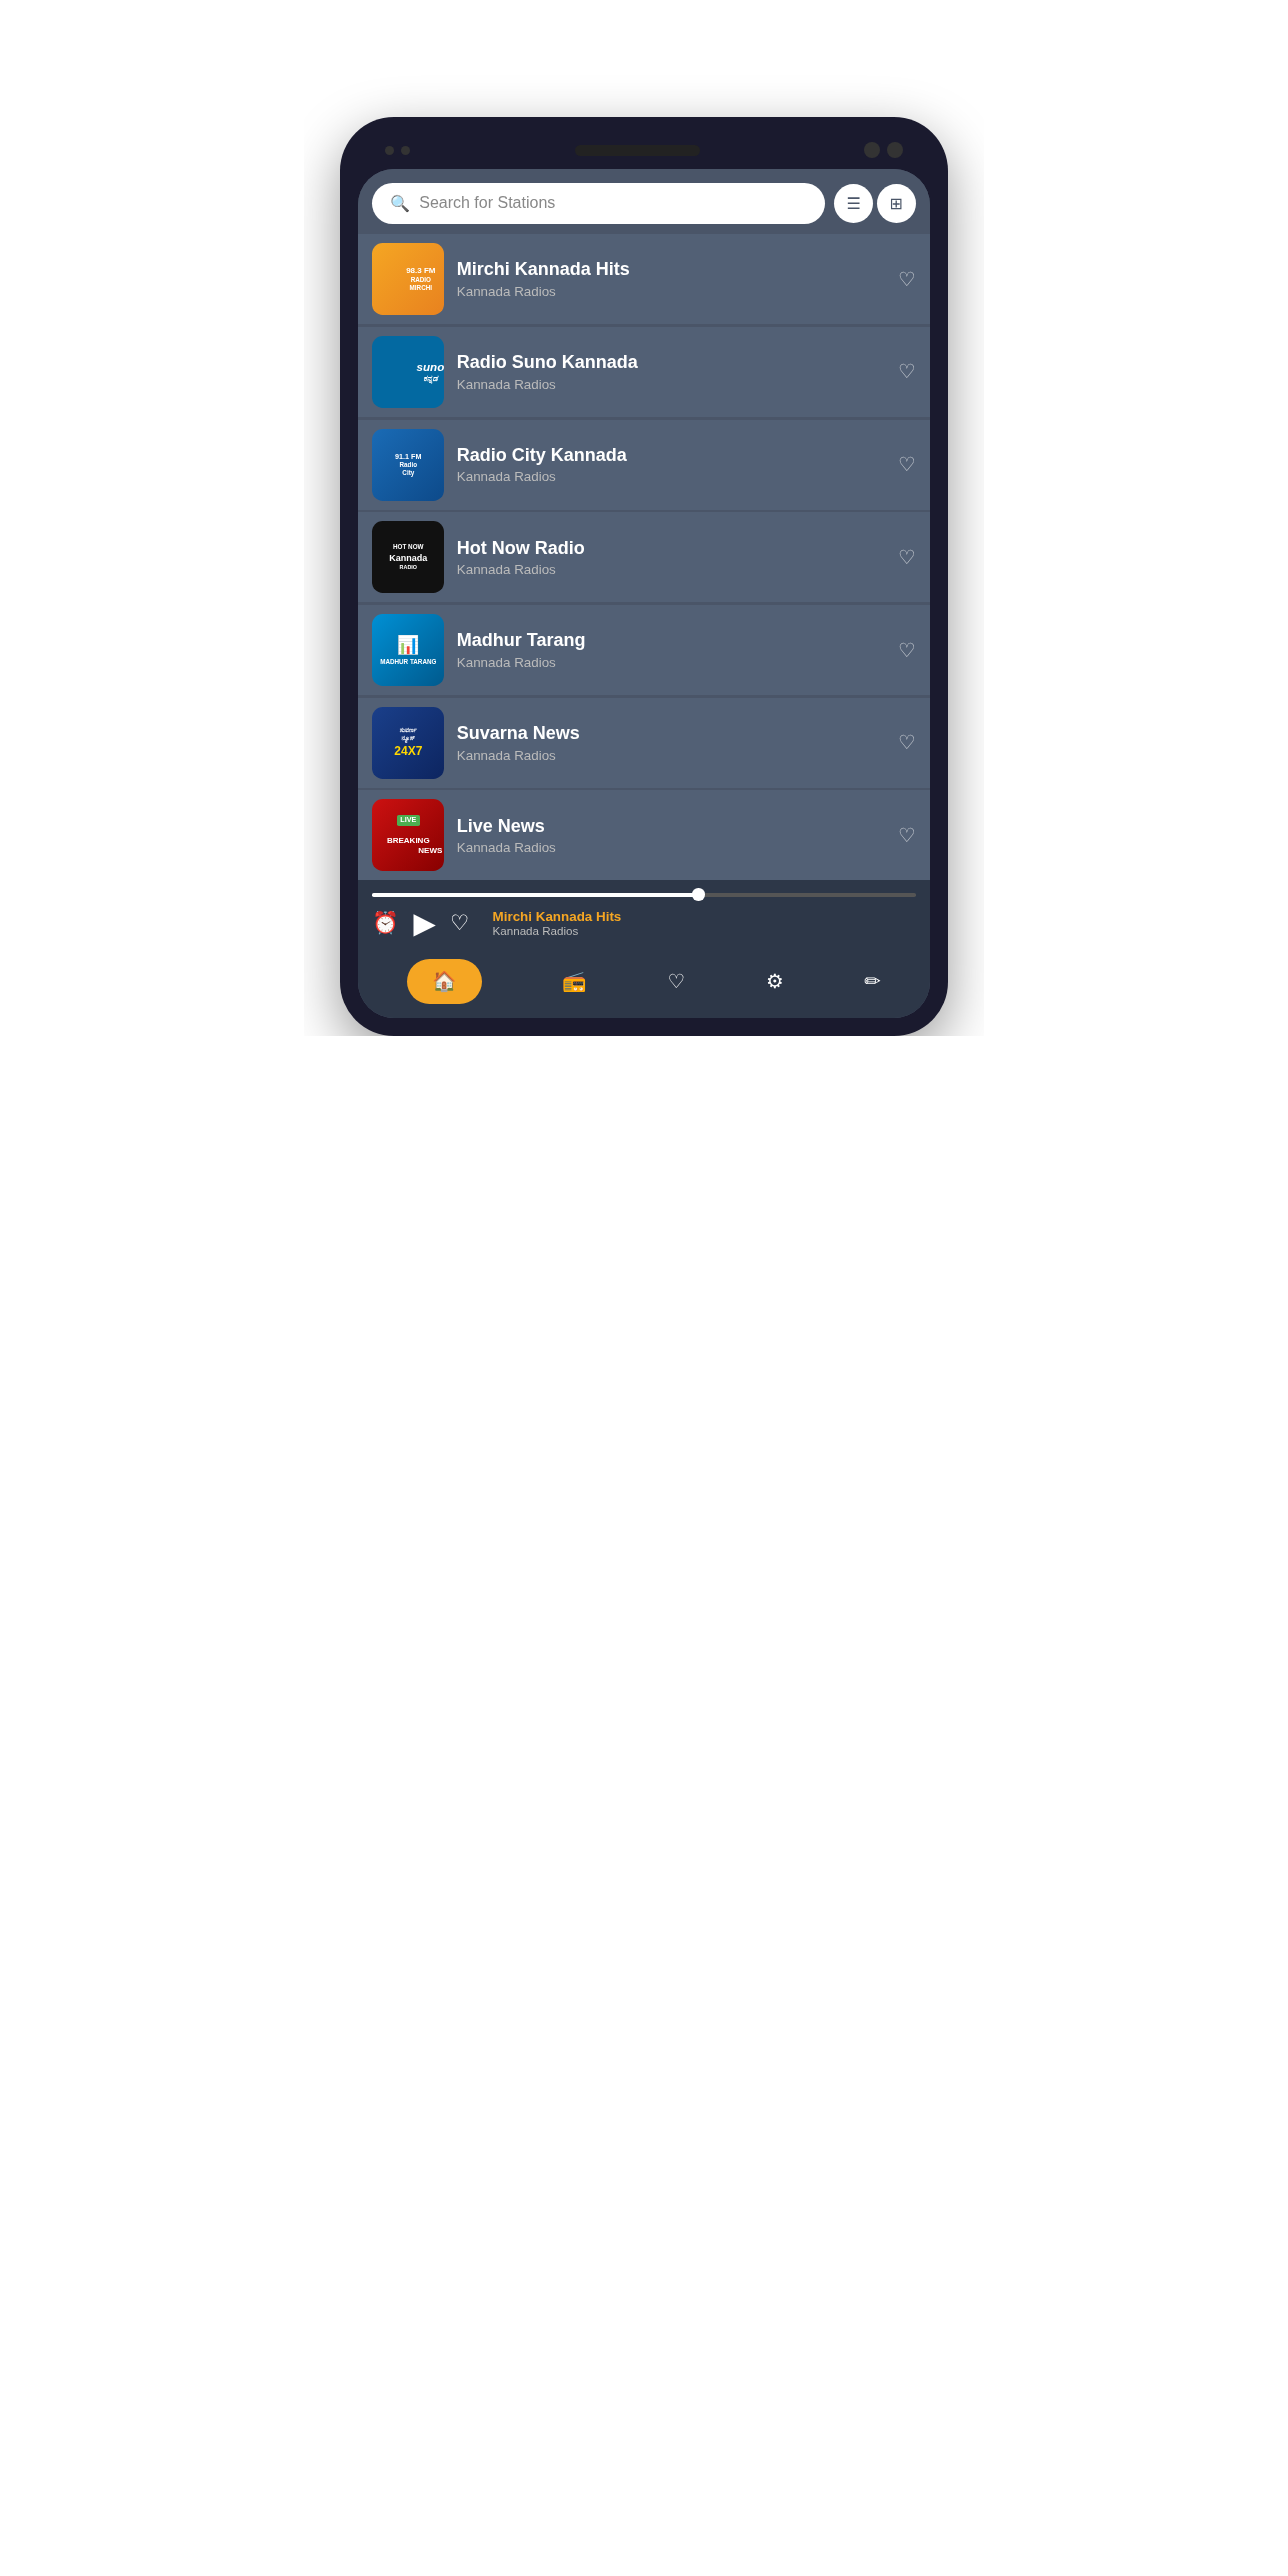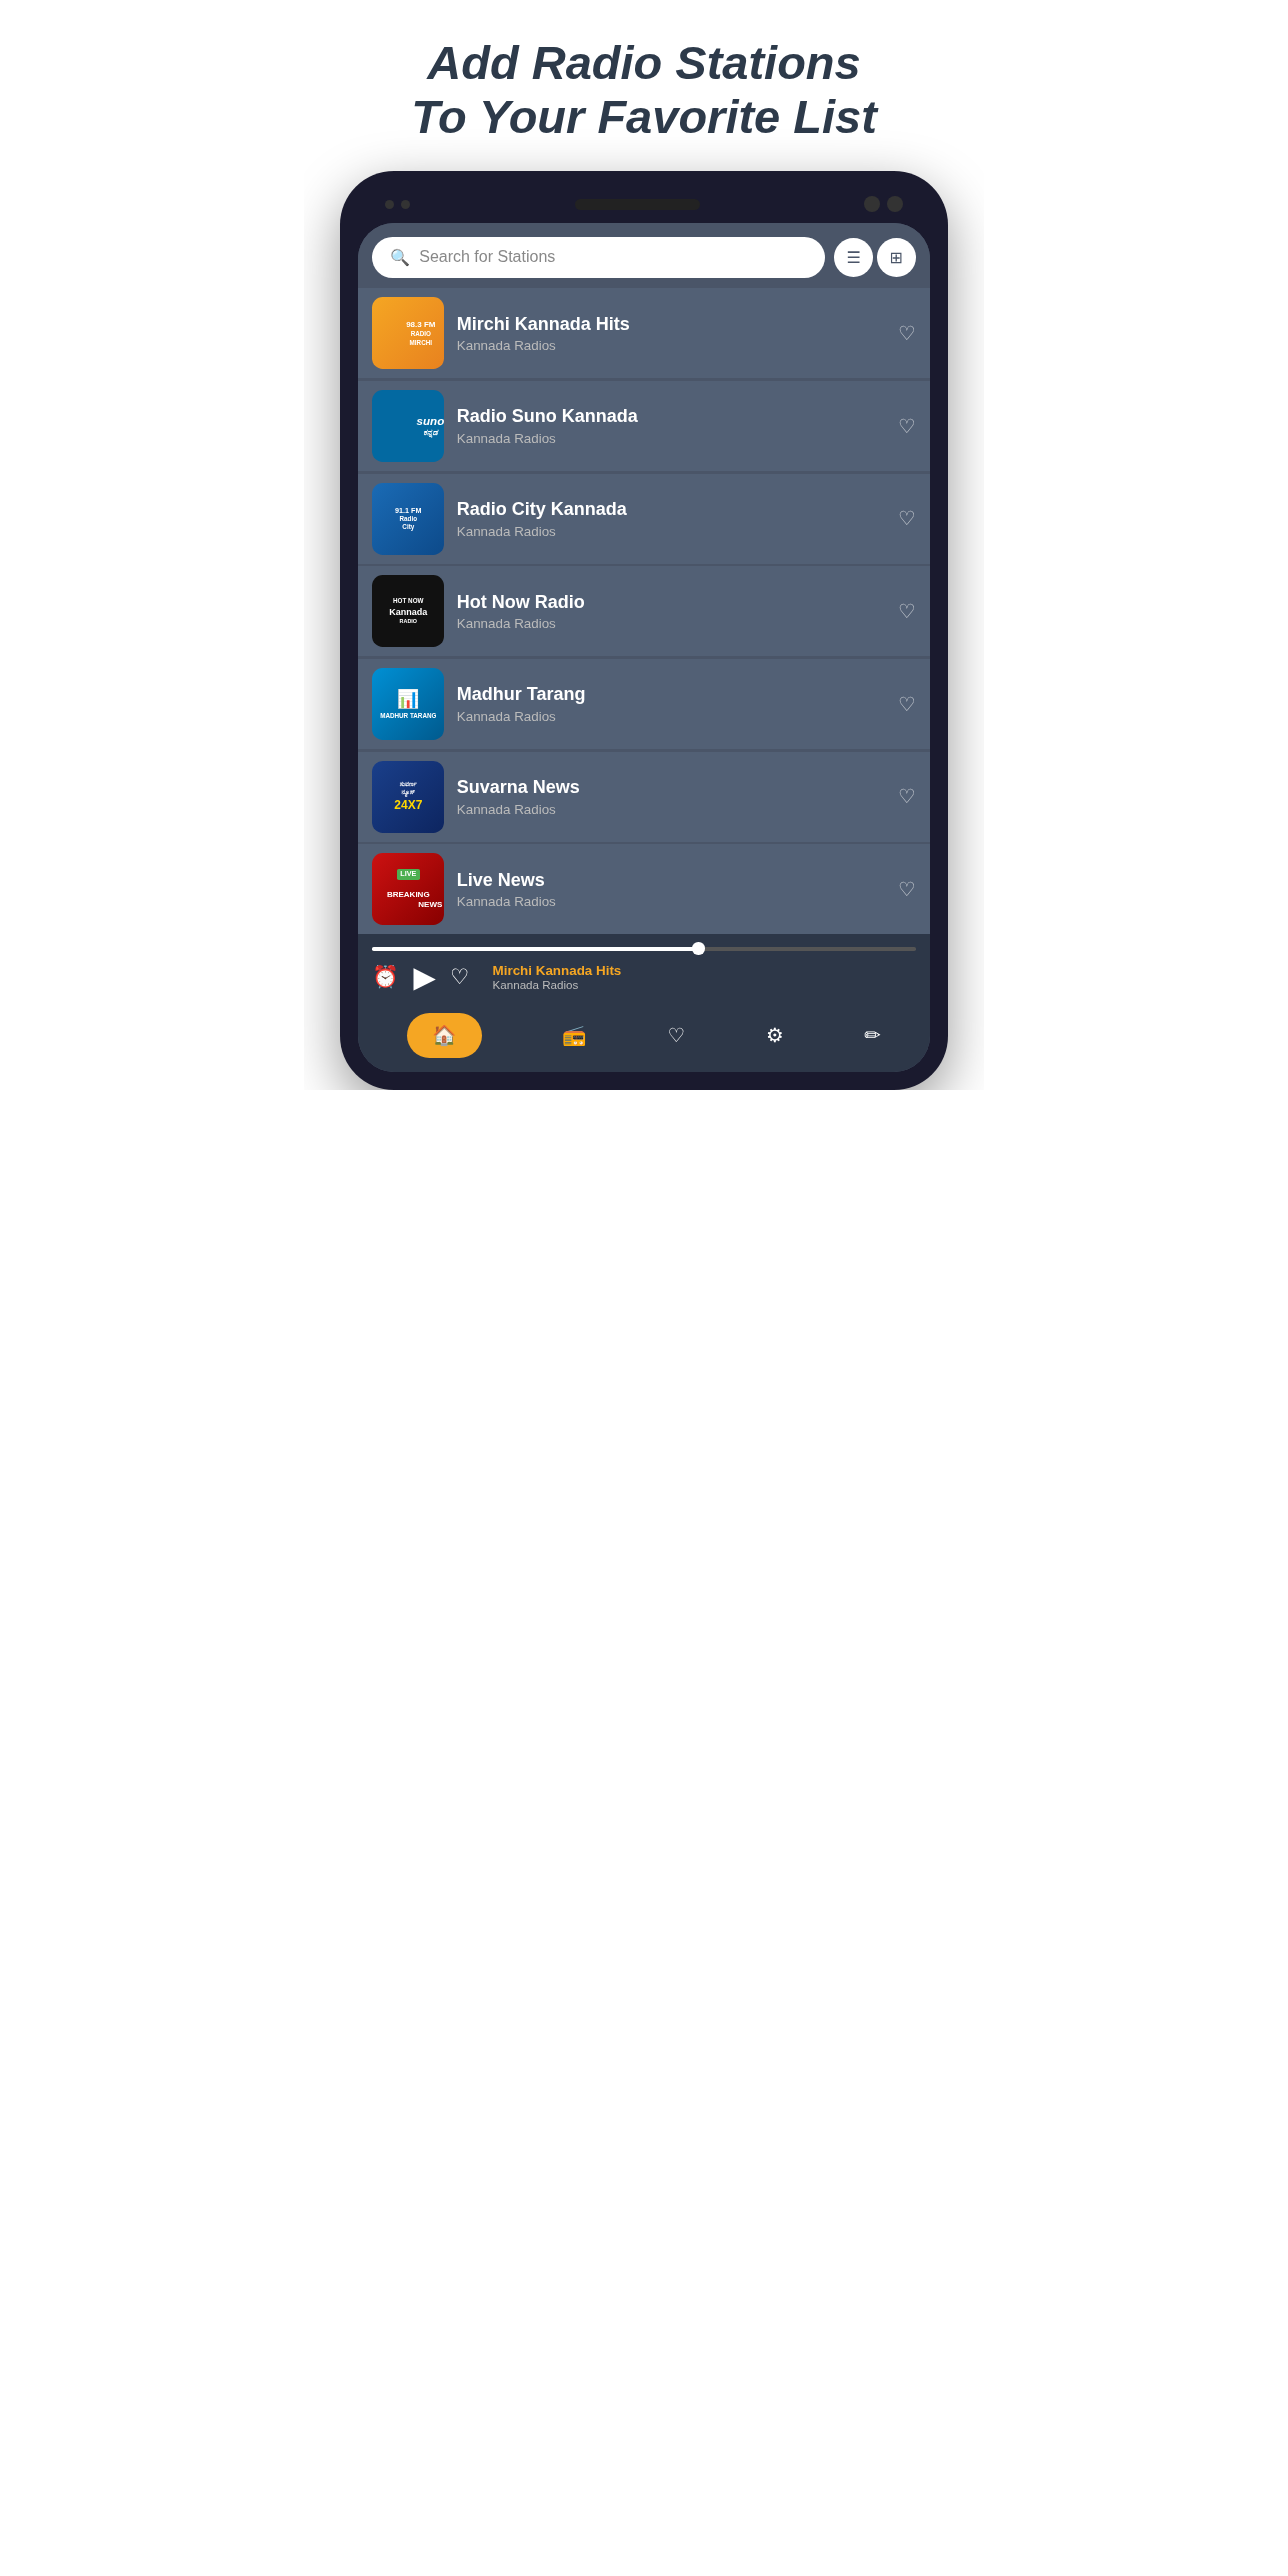--- a/index.html
+++ b/index.html
@@ -316,22 +316,21 @@
       background: #f5a623;
       border-radius: 27px;
       padding: 10.7px 25px;
       color: white;
     }
   </style>
 </head>
 <body>
 
 <div class="page-title">
-  <span>Add Radio Stations</span><br>
-  <span>To Your Favorite List</span>
+  <br>
 </div>
 
 <div class="phone-wrapper">
 
   <div class="phone-notch-bar">
     <div class="notch-dots">
       <div class="notch-dot"></div>
       <div class="notch-dot"></div>
     </div>
     <div class="notch-center"></div>

